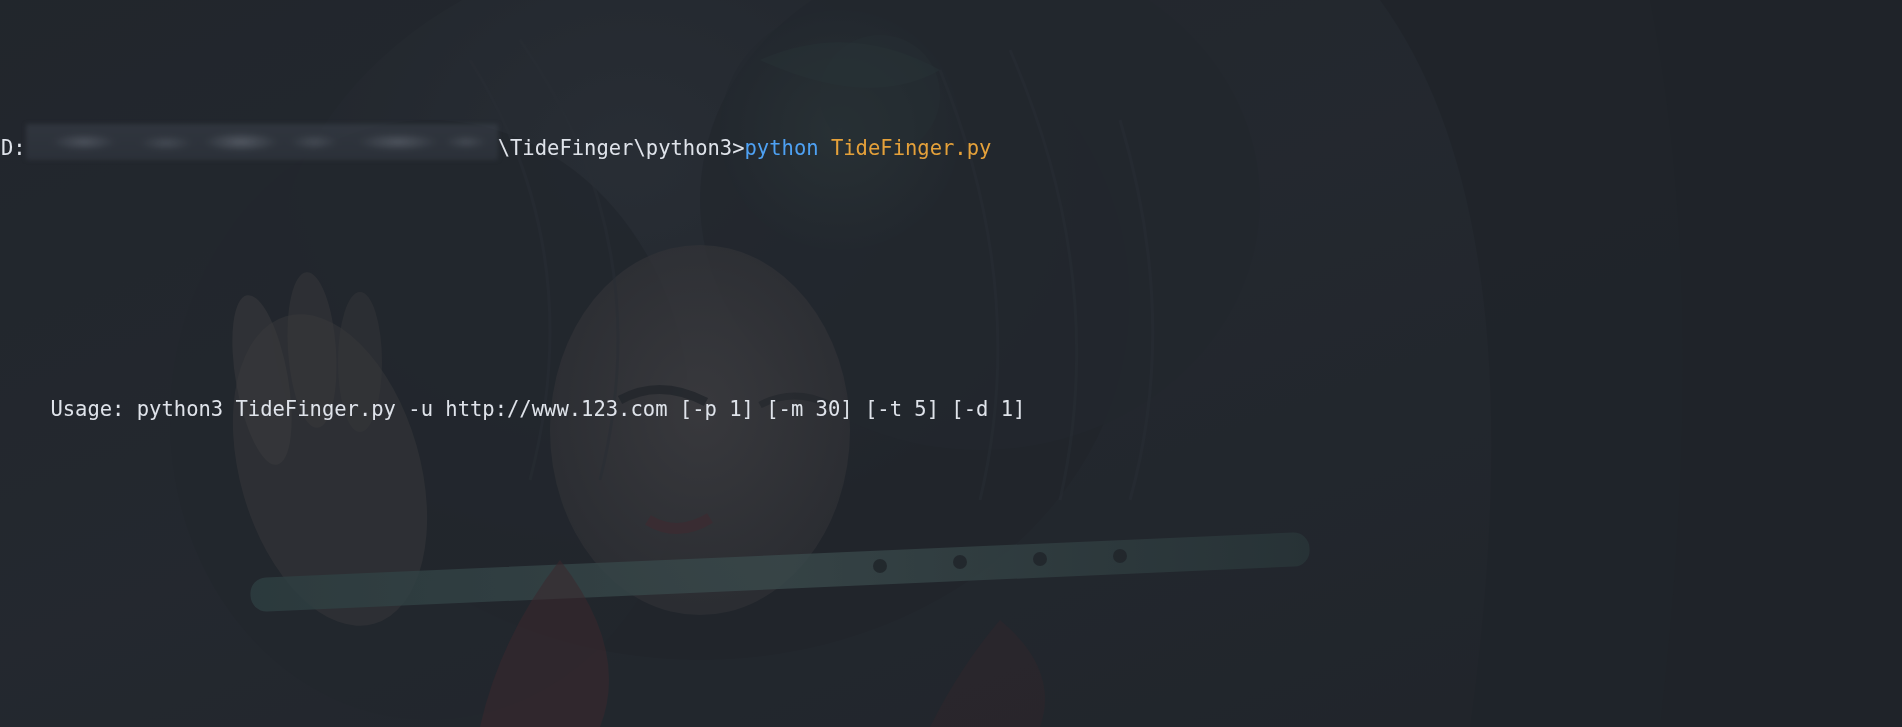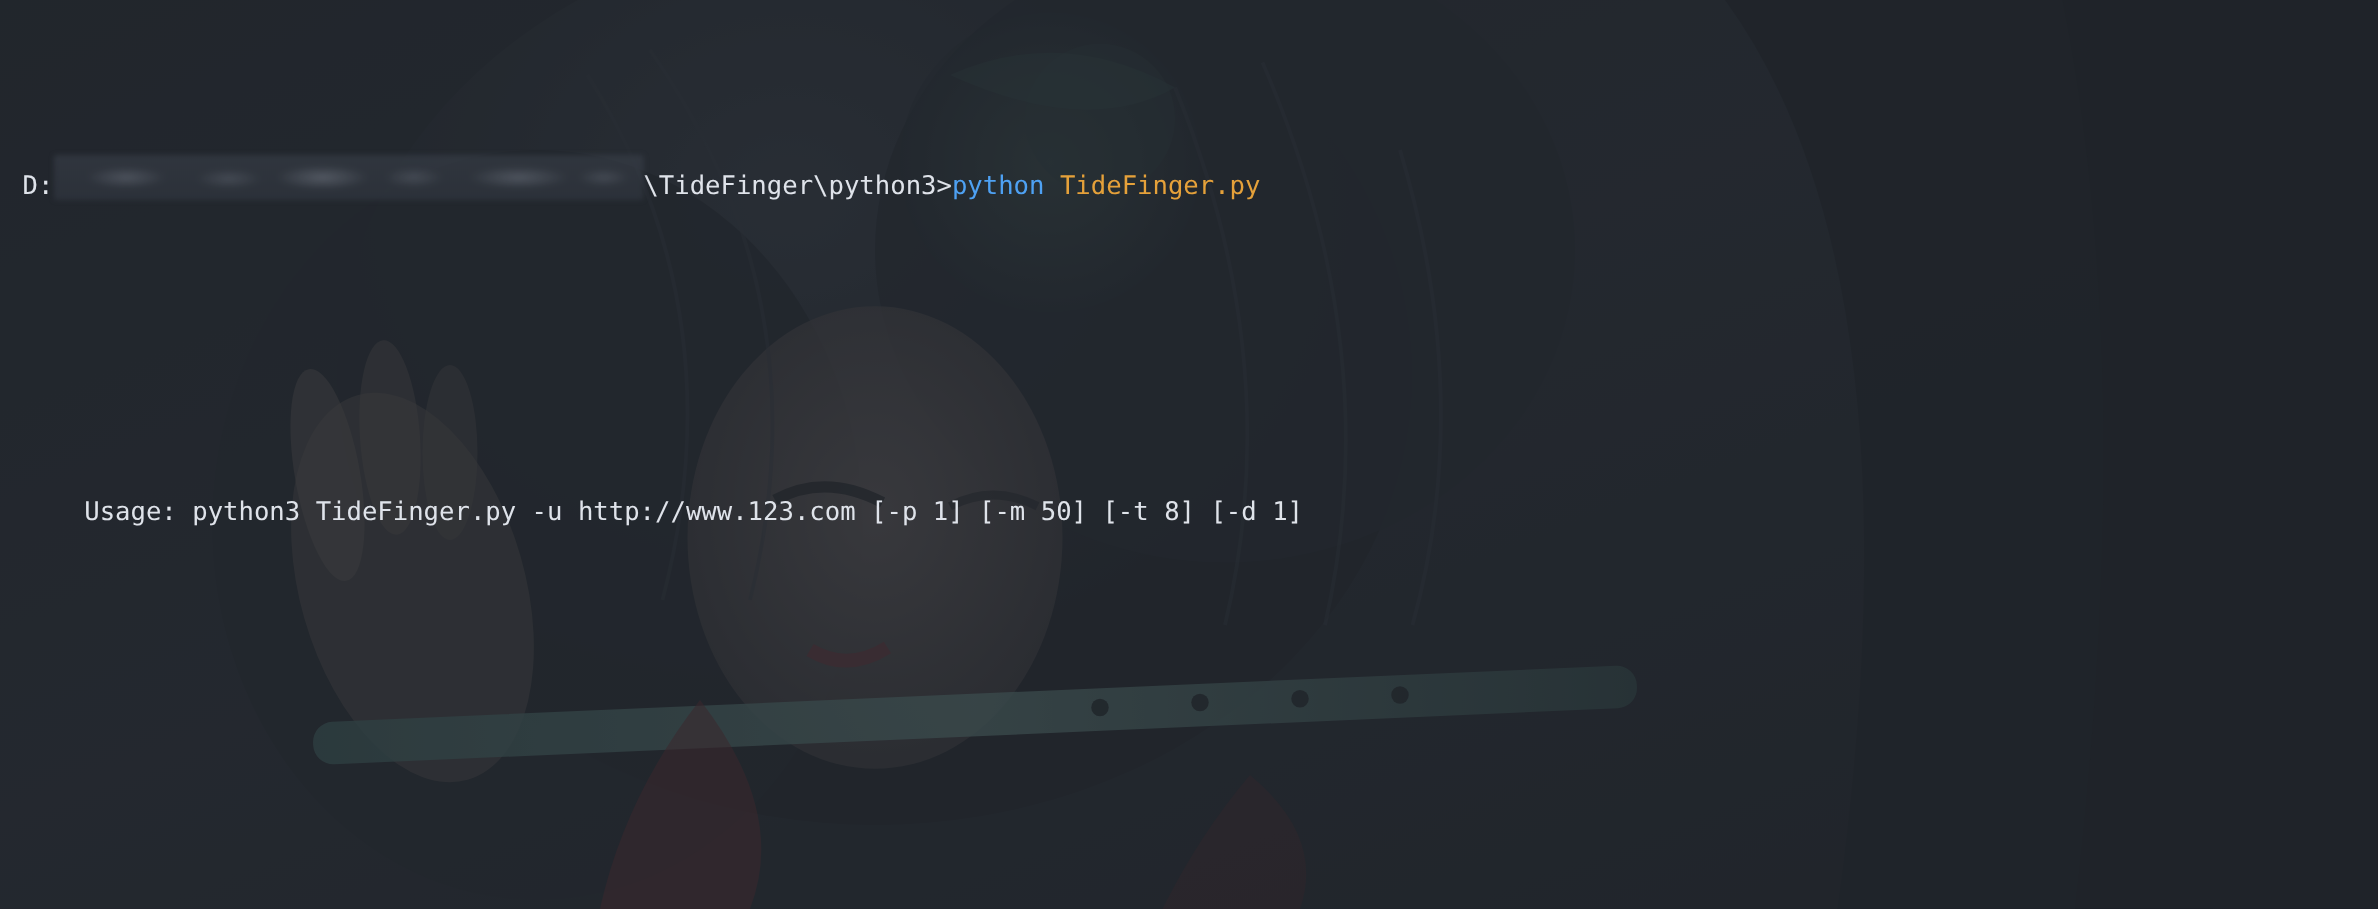--- a/index.html
+++ b/index.html
@@ -43,21 +43,21 @@
   #screen {
     position: relative;
     z-index: 2;
     padding: 8px 0 0 0;
     white-space: pre;
   }
 
   .line {
     white-space: pre;
     min-height: 29px;
-    padding-left: 18px;
+    padding-left: 1px;
   }
   .blank { height: 29px; }
 
   
   .c-default { color: #dfe3ea; }
   .c-cmd     { color: #4ea1f3; }
   .c-arg     { color: #e5a13a; }
 
   
   .redacted {
@@ -154,21 +154,21 @@
   <div id="bg-overlay"></div>
 
   <div id="screen">
 
     
     <div class="line"><span class="c-default">D:</span><span class="redacted"></span><span class="c-default">\TideFinger\python3&gt;</span><span class="c-cmd">python</span><span class="c-default"> </span><span class="c-arg">TideFinger.py</span></div>
 
     <div class="blank"></div>
 
     
-    <div class="line">    <span class="c-default">Usage: python3 TideFinger.py -u http://www.123.com [-p 1] [-m 50] [-t 8] [-d 1]</span></div>
+    <div class="line">    <span class="c-default">Usage: python3 TideFinger.py -u http://www.123.com [-p 1] [-m 30] [-t 5] [-d 1]</span></div>
 
     <div class="blank"></div>
 
     
     
     
     
     
 
     

